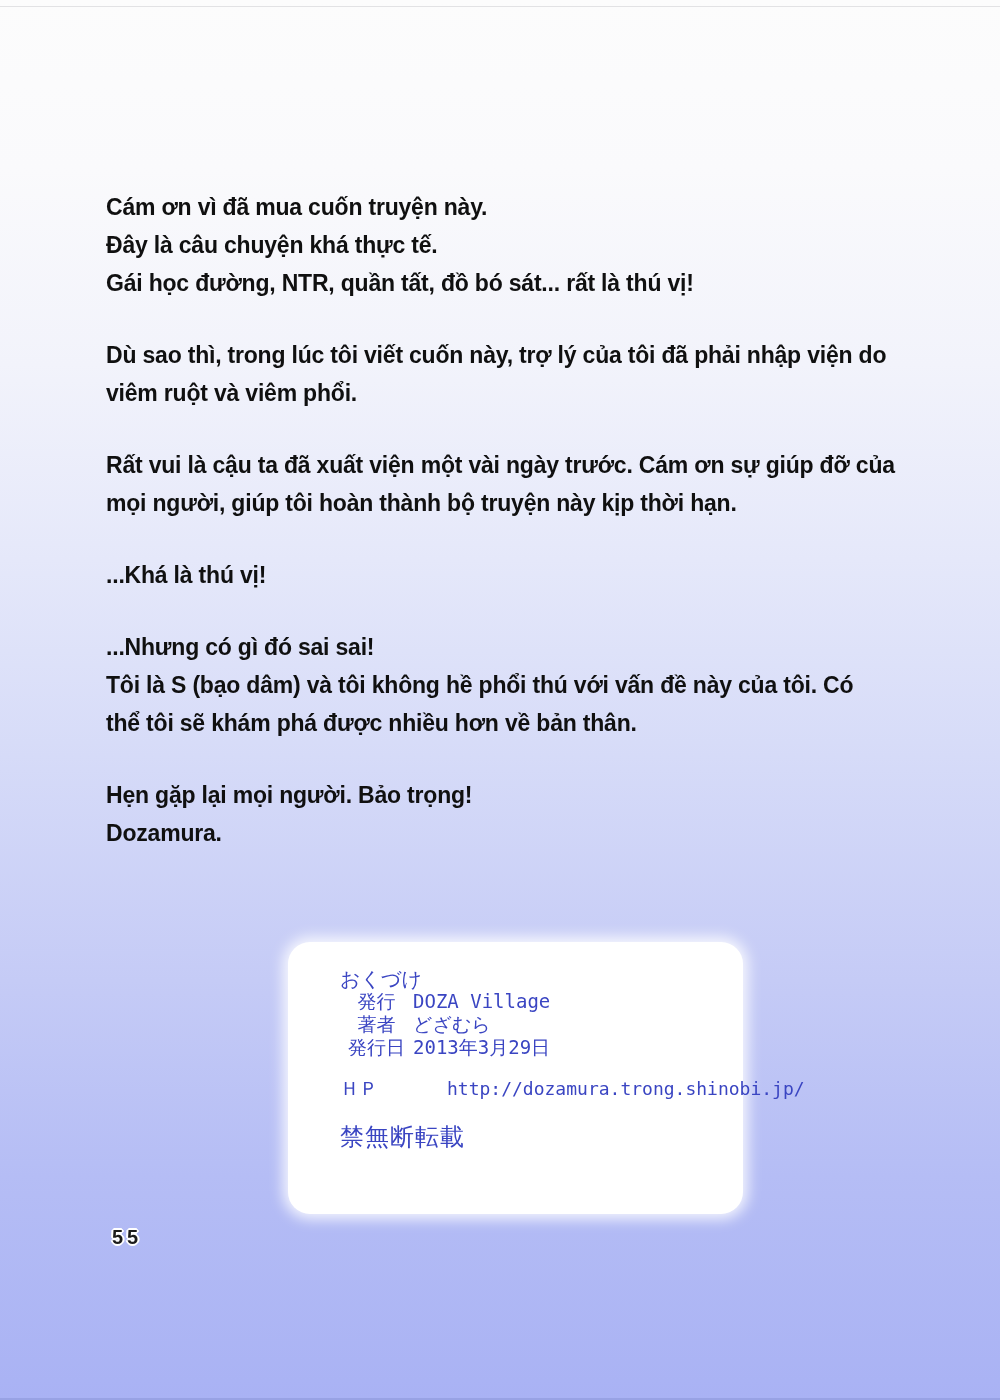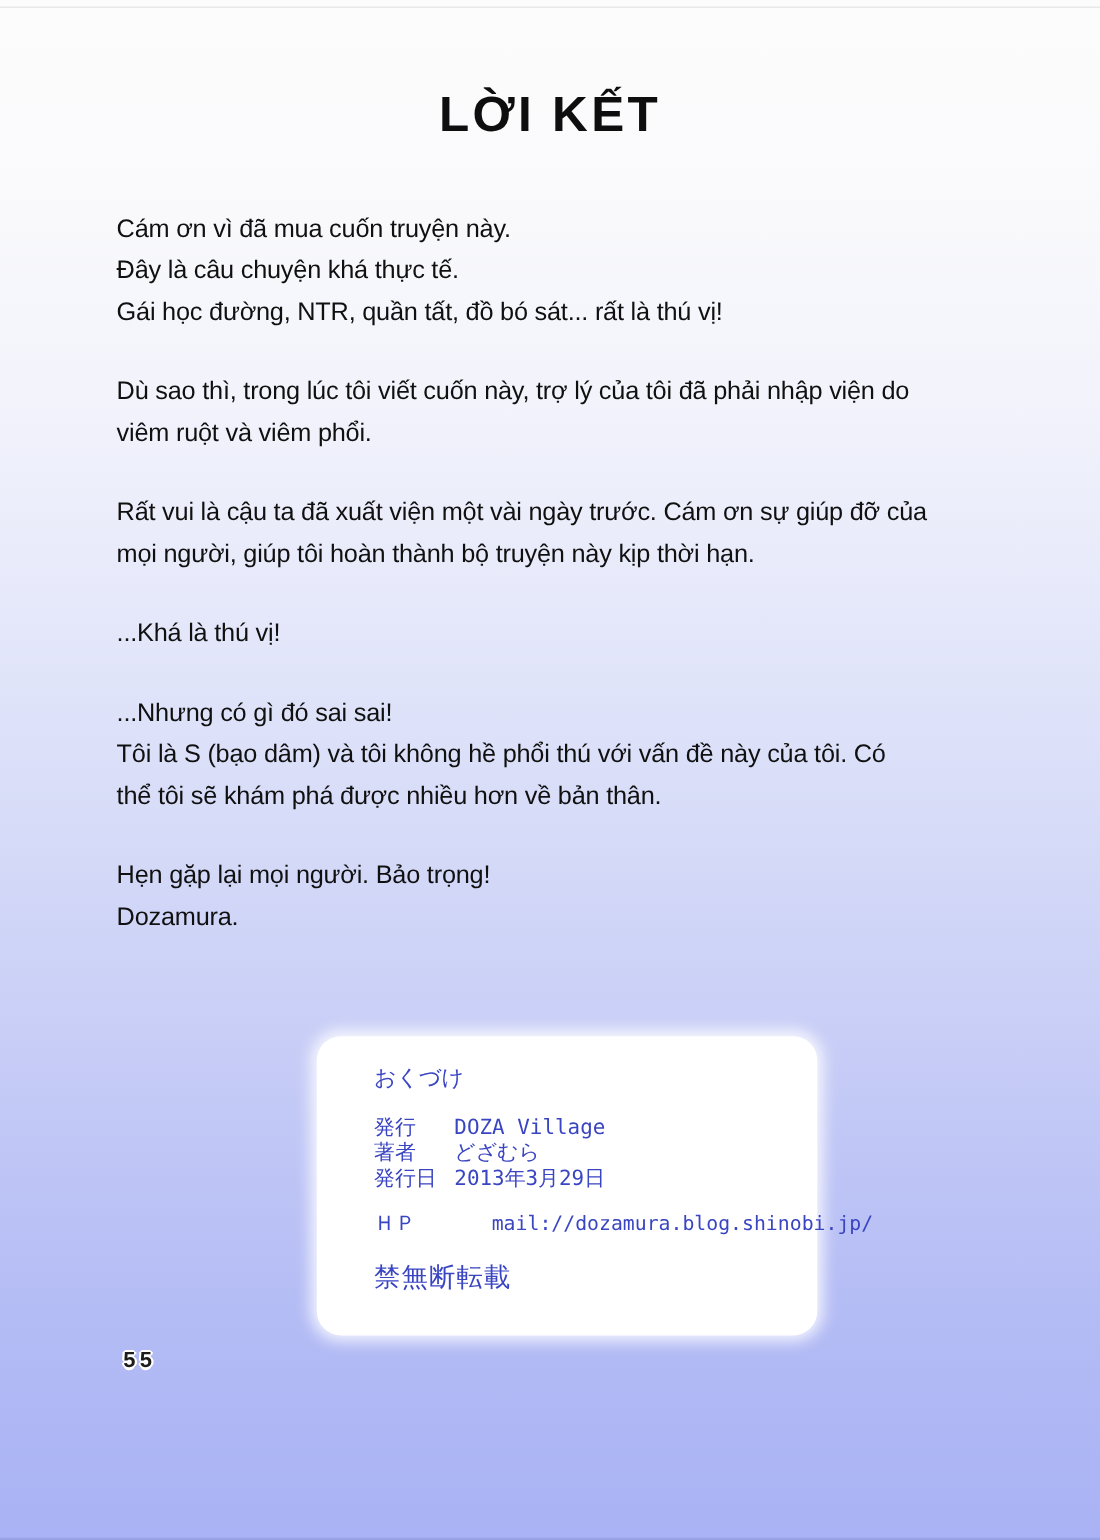--- a/index.html
+++ b/index.html
@@ -44,21 +44,21 @@
     letter-spacing: 3px;
     color: #0e0e0e;
   }
   .body-text {
     position: absolute;
     top: 188px;
     left: 106px;
     width: 830px;
     color: #101010;
     font-size: 23px;
-    font-weight: 400;
+    font-weight: 700;
     letter-spacing: -0.2px;
   }
   .para { margin-bottom: 34px; }
   .para:last-child { margin-bottom: 0; }
   .line {
     line-height: 38px;
     white-space: nowrap;
   }
   .colophon {
     position: absolute;
@@ -69,29 +69,28 @@
     background: #ffffff;
     border-radius: 22px;
     box-shadow: 0 0 14px 5px rgba(255,255,255,0.85);
     padding: 26px 18px 0 52px;
     color: #3a45c2;
     font-family: "DejaVu Sans Mono", "DejaVu Sans", monospace;
   }
   .colophon-heading {
     font-size: 20px;
     line-height: 22px;
-    margin-bottom: 24px;
   }
   .colophon .row {
     display: flex;
     font-size: 19px;
     line-height: 23px;
     white-space: nowrap;
   }
-  .pub-group .label { width: 73px; flex: 0 0 73px; }
+  .pub-group .label { width: 73px; flex: 0 0 73px; text-align: center; }
   .contact-group { margin-top: 18px; }
   .contact-group .label { width: 107px; flex: 0 0 107px; }
   .contact-group .value { font-size: 18px; }
   .colophon-notice {
     margin-top: 21px;
     font-size: 24px;
     letter-spacing: 1px;
   }
   .page-number {
     position: absolute;
@@ -106,21 +105,20 @@
       -1px -1px 0 #fff, 1px -1px 0 #fff, -1px 1px 0 #fff, 1px 1px 0 #fff;
   }
 </style>
 </head>
 <body>
 
 <div class="page">
 
   <div class="top-edge-line"></div>
 
-  <h1 class="title">LỜI KẾT</h1>
 
   <div class="body-text">
     <div class="para">
       <div class="line">Cám ơn vì đã mua cuốn truyện này.</div>
       <div class="line">Đây là câu chuyện khá thực tế.</div>
       <div class="line">Gái học đường, NTR, quần tất, đồ bó sát... rất là thú vị!</div>
     </div>
     <div class="para">
       <div class="line">Dù sao thì, trong lúc tôi viết cuốn này, trợ lý của tôi đã phải nhập viện do</div>
       <div class="line">viêm ruột và viêm phổi.</div>
@@ -157,21 +155,21 @@
       </div>
       <div class="row">
         <span class="label">発行日</span>
         <span class="value">2013年3月29日</span>
       </div>
     </div>
 
     <div class="contact-group">
       <div class="row">
         <span class="label">ＨＰ</span>
-        <span class="value">mail://dozamura.blog.shinobi.jp/</span>
+        <span class="value">http://dozamura.trong.shinobi.jp/</span>
       </div>
     </div>
 
     <div class="colophon-notice">禁無断転載</div>
   </div>
 
   <div class="page-number">55</div>
 
   <div class="bottom-edge-line"></div>
 

